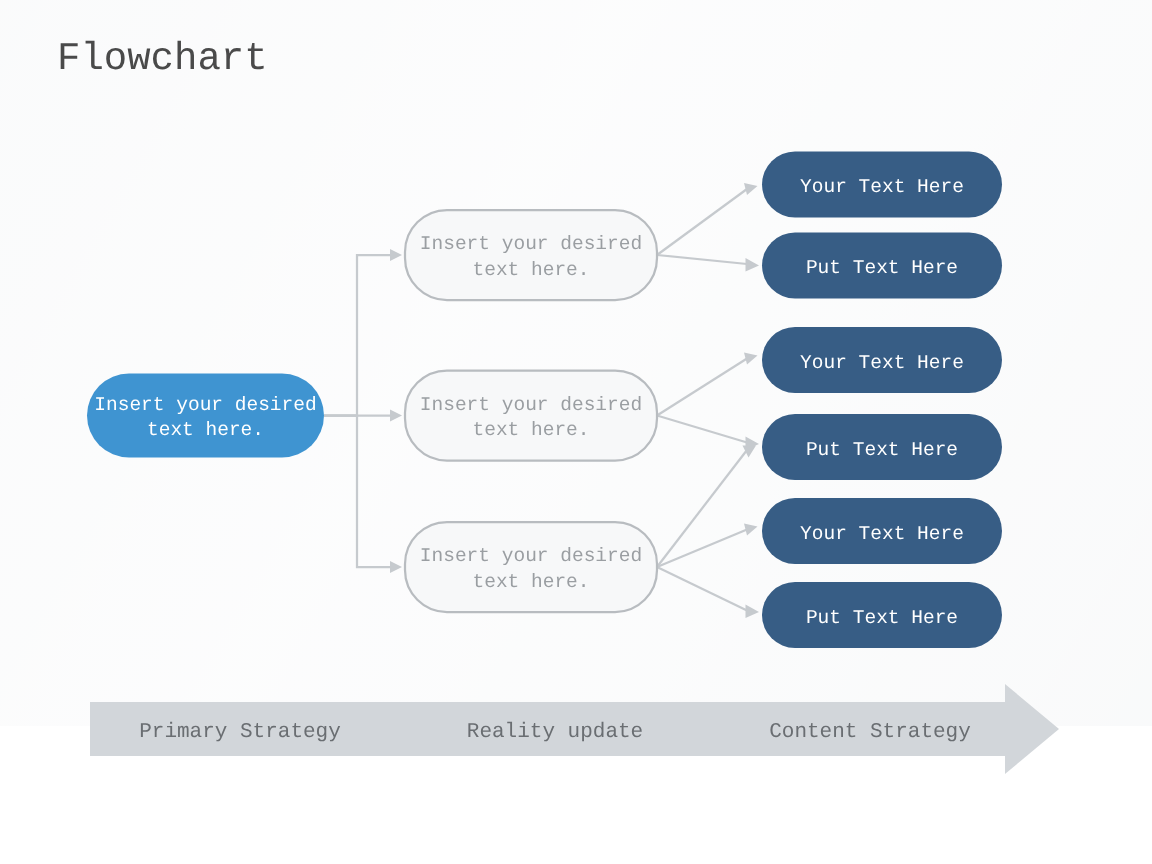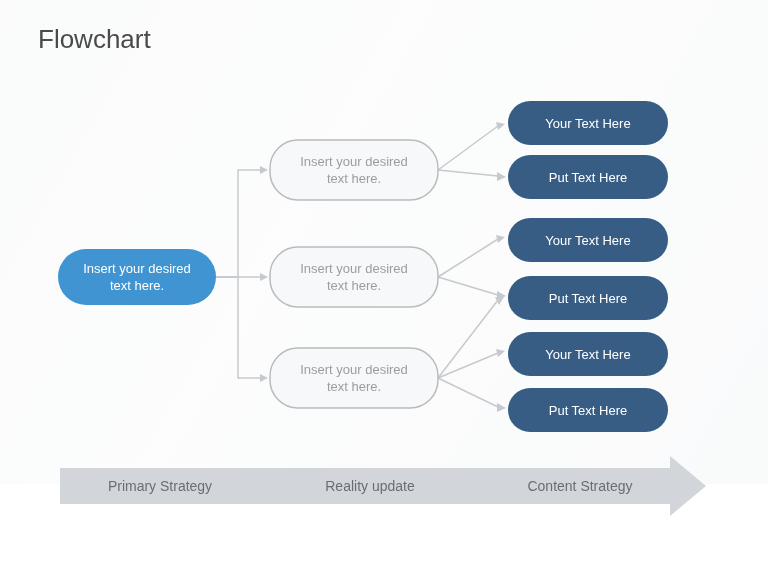--- a/index.html
+++ b/index.html
@@ -1,20 +1,21 @@
 <!DOCTYPE html>
 <html><head>
 <meta charset="utf-8">
 <style>
   * { margin: 0; padding: 0; box-sizing: border-box; }
   html, body { width: 768px; height: 576px; font-family: Arial, sans-serif; overflow: hidden; }
   .slide {
     width: 768px; height: 484px; position: relative;
     background: linear-gradient(rgba(255,255,255,0.88), rgba(255,255,255,0.88)),
                 linear-gradient(120deg, #d8dde2 0%, #e8ebee 40%, #dde2e6 70%, #d0d6db 100%);
+    font-family: Liberation Mono, monospace;
   }
   .title {
     position: absolute; top: 24px; left: 38px;
     font-size: 26px; color: #4a4a4a; font-weight: 400;
   }
   svg.chart { position: absolute; top: 0; left: 0; }
   .pill-blue    { fill: #3f94d1; stroke: none; }
   .pill-grey    { fill: #f7f8f9; stroke: #b8bcc0; stroke-width: 1.5; }
   .pill-dark    { fill: #375d85; stroke: none; }
   .pill-blue-text { fill: #ffffff; font-size: 13px; }

